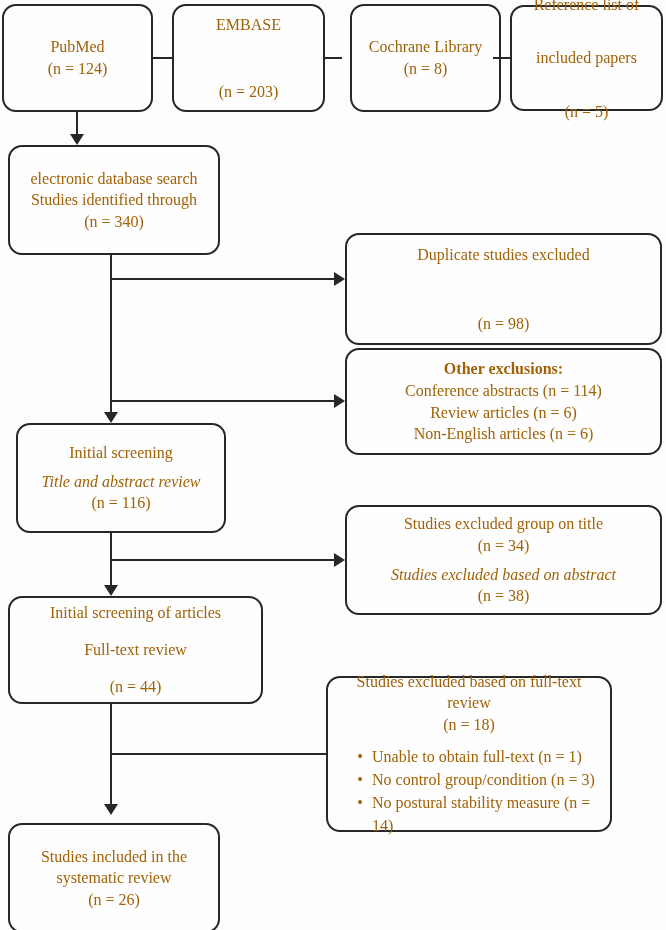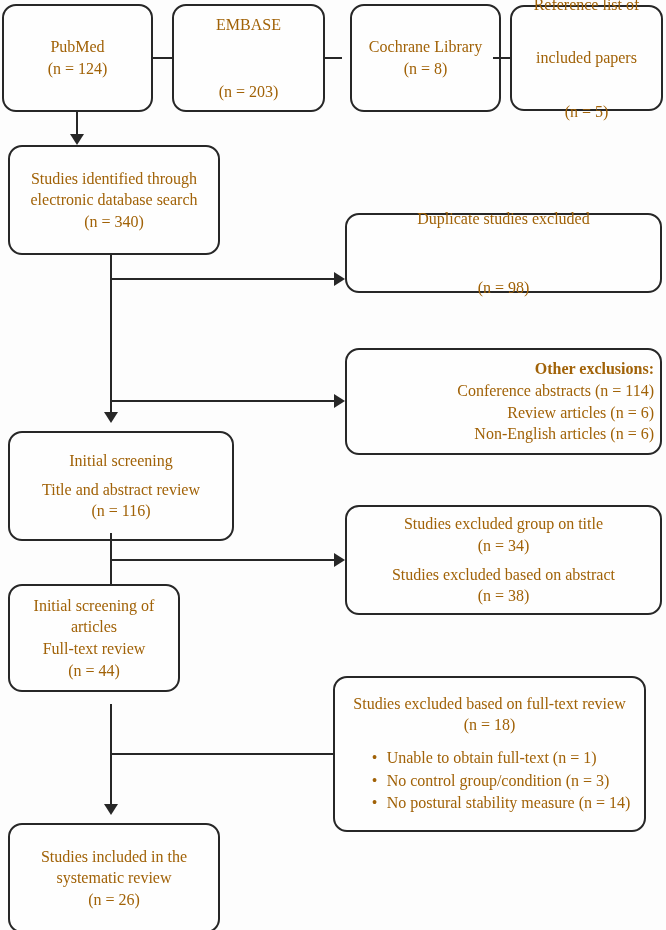--- a/index.html
+++ b/index.html
@@ -23,21 +23,21 @@
     display: flex;
     flex-direction: column;
     justify-content: center;
     align-items: center;
     text-align: center;
     font-size: 16px;
     line-height: 1.35;
     padding: 4px 6px;
   }
 
-  .fbox .gap-top { margin-top: 7px; }
+  .fbox .gap-top { margin-top: 7px; font-style: italic; }
   .bold { font-weight: bold; }
 
   .hline { position: absolute; height: 2px; background: #272727; }
   .vline { position: absolute; width: 2px; background: #272727; }
 
   .arrow-down {
     position: absolute; width: 0; height: 0;
     border-left: 7px solid transparent;
     border-right: 7px solid transparent;
     border-top: 11px solid #272727;
@@ -80,78 +80,78 @@
   </div>
 
   <div class="hline" style="left:153px; top:57px; width:19px;"></div>
   <div class="hline" style="left:325px; top:57px; width:17px;"></div>
   <div class="hline" style="left:493px; top:57px; width:17px;"></div>
 
   <div class="vline" style="left:76px; top:112px; height:23px;"></div>
   <div class="arrow-down" style="left:70px; top:134px;"></div>
 
   <div class="fbox" style="left:8px; top:145px; width:212px; height:110px;">
+    <div>electronic database search</div>
     <div>Studies identified through</div>
-    <div>electronic database search</div>
     <div>(n = 340)</div>
   </div>
 
   <div class="vline" style="left:110px; top:255px; height:158px;"></div>
   <div class="arrow-down" style="left:104px; top:412px;"></div>
 
   <div class="hline" style="left:111px; top:278px; width:224px;"></div>
   <div class="arrow-right" style="left:334px; top:272px;"></div>
 
-  <div class="fbox" style="left:345px; top:213px; width:317px; height:80px;gap:47px;">
+  <div class="fbox" style="left:345px; top:233px; width:317px; height:112px;gap:47px;">
     <div>Duplicate studies excluded</div>
     <div>(n = 98)</div>
   </div>
 
   <div class="hline" style="left:111px; top:400px; width:224px;"></div>
   <div class="arrow-right" style="left:334px; top:394px;"></div>
 
-  <div class="fbox" style="left:345px; top:348px; width:317px; height:107px;align-items:flex-end;">
+  <div class="fbox" style="left:345px; top:348px; width:317px; height:107px;">
     <div class="bold">Other exclusions:</div>
     <div>Conference abstracts (n = 114)</div>
     <div>Review articles (n = 6)</div>
     <div>Non-English articles (n = 6)</div>
   </div>
 
-  <div class="fbox" style="left:8px; top:423px; width:226px; height:110px;margin-top:8px;">
+  <div class="fbox" style="left:16px; top:423px; width:210px; height:110px;">
     <div>Initial screening</div>
     <div class="gap-top">Title and abstract review</div>
     <div>(n = 116)</div>
   </div>
 
   <div class="vline" style="left:110px; top:533px; height:53px;"></div>
   <div class="arrow-down" style="left:104px; top:585px;"></div>
 
   <div class="hline" style="left:111px; top:559px; width:224px;"></div>
   <div class="arrow-right" style="left:334px; top:553px;"></div>
 
   <div class="fbox" style="left:345px; top:505px; width:317px; height:110px;">
     <div>Studies excluded group on title</div>
     <div>(n = 34)</div>
     <div class="gap-top">Studies excluded based on abstract</div>
     <div>(n = 38)</div>
   </div>
 
-  <div class="fbox" style="left:8px; top:584px; width:172px; height:108px;">
+  <div class="fbox" style="left:8px; top:596px; width:255px; height:108px;justify-content:space-between;">
     <div>Initial screening of articles</div>
     <div>Full-text review</div>
     <div>(n = 44)</div>
   </div>
 
   <div class="vline" style="left:110px; top:704px; height:101px;"></div>
   <div class="arrow-down" style="left:104px; top:804px;"></div>
 
   <div class="hline" style="left:111px; top:753px; width:224px;"></div>
   <div class="arrow-right" style="left:334px; top:747px;"></div>
 
-  <div class="fbox" style="left:333px; top:676px; width:313px; height:156px;">
+  <div class="fbox" style="left:326px; top:676px; width:286px; height:156px;">
     <div>Studies excluded based on full-text review</div>
     <div>(n = 18)</div>
     <div class="bullets">
       <div class="bullet-row">
         <span class="bullet-dot">•</span>
         <span>Unable to obtain full-text (n = 1)</span>
       </div>
       <div class="bullet-row">
         <span class="bullet-dot">•</span>
         <span>No control group/condition (n = 3)</span>

